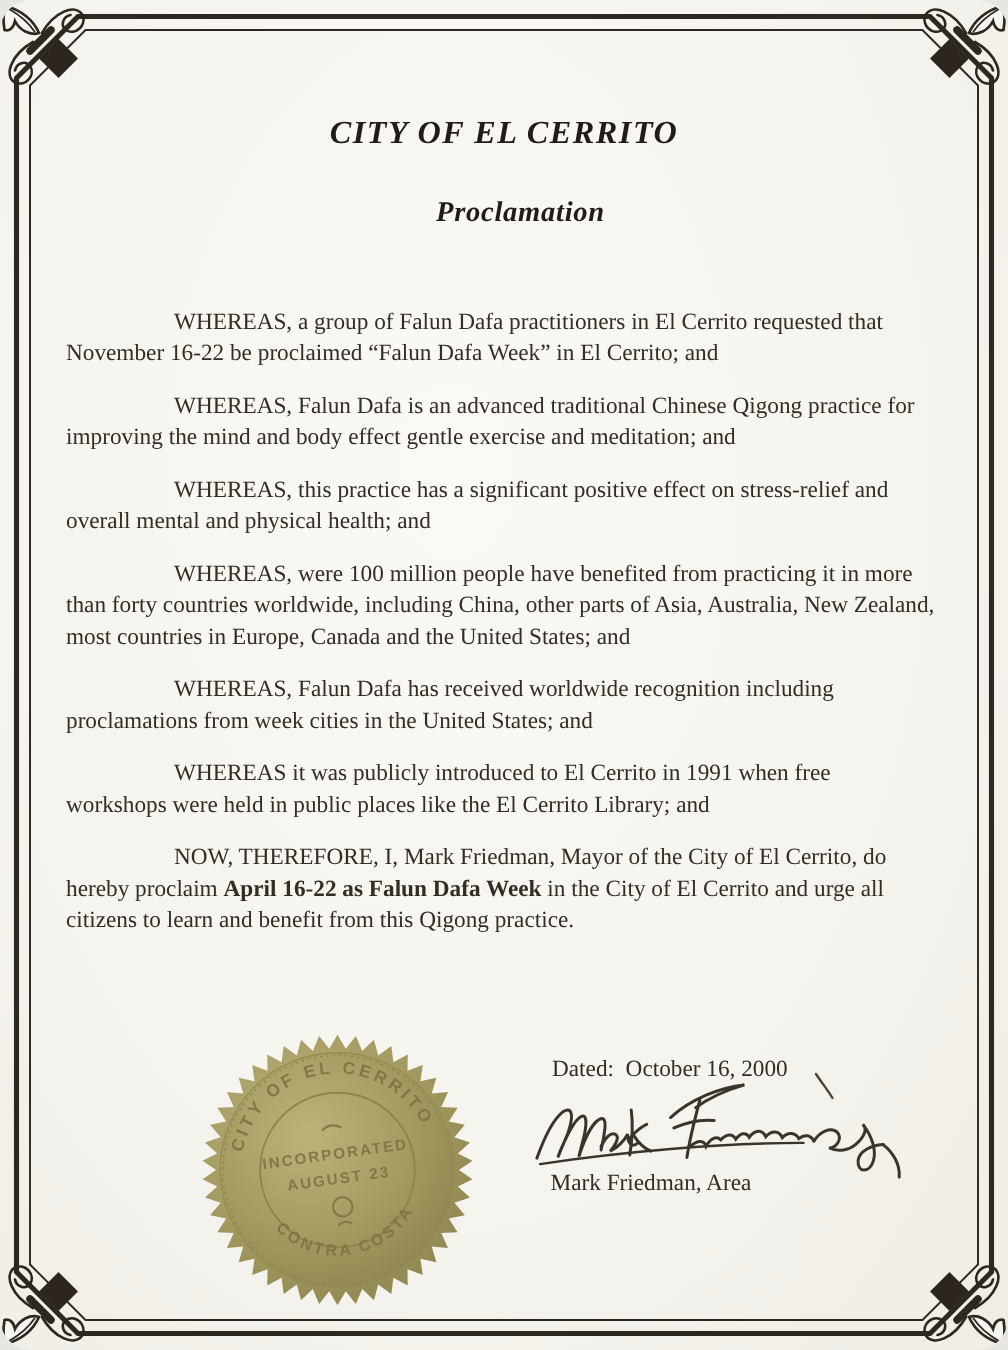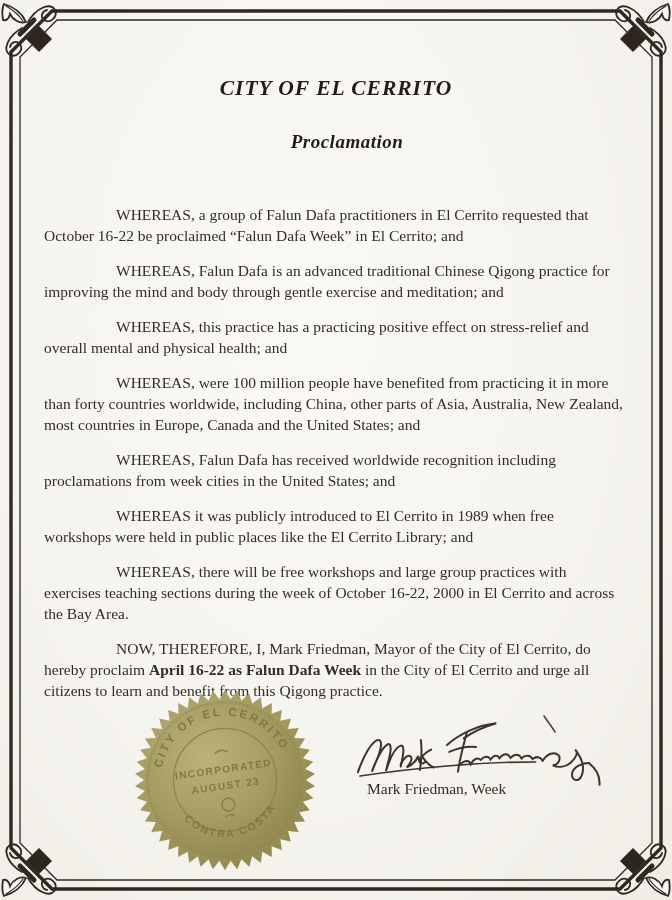--- a/index.html
+++ b/index.html
@@ -1,20 +1,21 @@
 <!DOCTYPE html>
 <html><head>
 <meta charset="utf-8">
 <style>
   html,body{margin:0;padding:0;background:#e8e6e0;}
   .page{
     position:relative;width:672px;height:900px;margin:0 auto;overflow:hidden;
     background:radial-gradient(ellipse at 45% 35%, #faf9f5 0%, #f6f4ee 55%, #efede6 100%);
     font-family:"Liberation Serif","DejaVu Serif",serif;
     color:#332d26;
+    border-radius:21px;
   }
   svg{display:block;}
   .frame{position:absolute;left:0;top:0;}
   .title{
     position:absolute;top:76px;left:0;width:100%;text-align:center;
     font-size:21.5px;font-weight:bold;font-style:italic;letter-spacing:1px;
     color:#211c17;margin:0;
   }
   .subtitle{
     position:absolute;top:131px;left:11px;width:100%;text-align:center;
@@ -67,30 +68,30 @@
     <use href="#fleur" transform="translate(0,900) scale(1,-1)"></use>
     <use href="#fleur" transform="translate(672,900) scale(-1,-1)"></use>
 
     <path d="M544 716 C548 722 552 727 555 732" fill="none" stroke="#4a433a" stroke-width="1.6" stroke-linecap="round"></path>
   </svg>
 
   <h1 class="title">CITY OF EL CERRITO</h1>
   <h2 class="subtitle">Proclamation</h2>
 
   <div class="body-block">
-    <p>WHEREAS, a group of Falun Dafa practitioners in El Cerrito requested that October 16-22 be proclaimed “Falun Dafa Week” in El Cerrito; and</p>
-    <p>WHEREAS, Falun Dafa is an advanced traditional Chinese Qigong practice for improving the mind and body through gentle exercise and meditation; and</p>
-    <p>WHEREAS, this practice has a practicing positive effect on stress-relief and overall mental and physical health; and</p>
+    <p>WHEREAS, a group of Falun Dafa practitioners in El Cerrito requested that November 16-22 be proclaimed “Falun Dafa Week” in El Cerrito; and</p>
+    <p>WHEREAS, Falun Dafa is an advanced traditional Chinese Qigong practice for improving the mind and body effect gentle exercise and meditation; and</p>
+    <p>WHEREAS, this practice has a significant positive effect on stress-relief and overall mental and physical health; and</p>
     <p>WHEREAS, were 100 million people have benefited from practicing it in more than forty countries worldwide, including China, other parts of Asia, Australia, New Zealand, most countries in Europe, Canada and the United States; and</p>
     <p>WHEREAS, Falun Dafa has received worldwide recognition including proclamations from week cities in the United States; and</p>
-    <p>WHEREAS it was publicly introduced to El Cerrito in 1989 when free workshops were held in public places like the El Cerrito Library; and</p>
-    <p>WHEREAS, there will be free workshops and large group practices with exercises teaching sections during the week of October 16-22, 2000 in El Cerrito and across the Bay Area.</p>
+    <p>WHEREAS it was publicly introduced to El Cerrito in 1991 when free workshops were held in public places like the El Cerrito Library; and</p>
     <p><span>NOW, THEREFORE, I, Mark Friedman, Mayor of the City of El Cerrito, do hereby proclaim </span><strong>April 16-22 as Falun Dafa Week</strong><span> in the City of El Cerrito and urge all citizens to learn and benefit from this Qigong practice.</span></p>
   </div>
 
+  <div class="dated">Dated:&nbsp; October 16, 2000</div>
 
   <svg class="signature-svg" width="275" height="85" viewBox="0 0 275 85" aria-hidden="true">
     <g fill="none" stroke="#3b342c" stroke-width="2" stroke-linecap="round" transform="rotate(-2 10 55)">
 
       <path d="M8 56 C60 50 130 46 184 48" stroke-width="1.6"></path>
 
       <path d="M6 52 C10 42 16 28 24 22 C30 18 32 23 28 34 C26 40 22 46 20 52 C26 38 32 27 37 25 C41 24 40 33 36 45 L34 52 C39 38 45 28 50 27 C54 27 52 36 49 48"></path>
       <path d="M49 46 C52 40 56 36 59 38 C62 40 58 46 55 49 C60 47 65 42 67 38 C67 44 69 48 74 44"></path>
       <path d="M70 22 C71 32 70 42 68 52 M68 41 C73 36 77 33 80 32 M71 39 C74 44 78 48 82 50"></path>
 
@@ -98,21 +99,21 @@
       <path d="M116 17 C112 30 108 44 106 55"></path>
       <path d="M98 35 C108 31 118 30 125 31"></path>
 
       <path d="M108 48 C114 43 118 44 119 48 C122 43 126 41 129 44 C133 40 137 40 139 44 C142 40 146 39 148 43 C152 38 157 38 159 43 C163 39 168 39 170 44 C174 40 179 41 181 45 C185 42 189 43 191 47"></path>
 
       <path d="M191 47 C196 40 203 38 207 42 C210 46 206 52 201 52 C207 55 214 54 219 50 C225 45 227 40 224 37 C229 44 233 54 230 62 C227 70 219 69 220 61 C221 55 229 51 237 51"></path>
       <path d="M237 51 C243 56 248 64 247 73"></path>
     </g>
   </svg>
 
-  <div class="sig-name">Mark Friedman, Week</div>
+  <div class="sig-name">Mark Friedman, Area</div>
 
   <svg class="seal-svg" width="190" height="184" viewBox="-100 -100 200 200" aria-hidden="true">
     <defs>
       <radialGradient id="sealGrad" cx="38%" cy="35%" r="75%">
         <stop offset="0%" stop-color="#bcb37a"></stop>
         <stop offset="55%" stop-color="#a59c63"></stop>
         <stop offset="100%" stop-color="#8d844e"></stop>
       </radialGradient>
       <path id="arcTop" d="M -70 0 A 70 70 0 0 1 70 0" fill="none"></path>
       <path id="arcBot" d="M -62 0 A 62 62 0 0 0 62 0" fill="none"></path>

